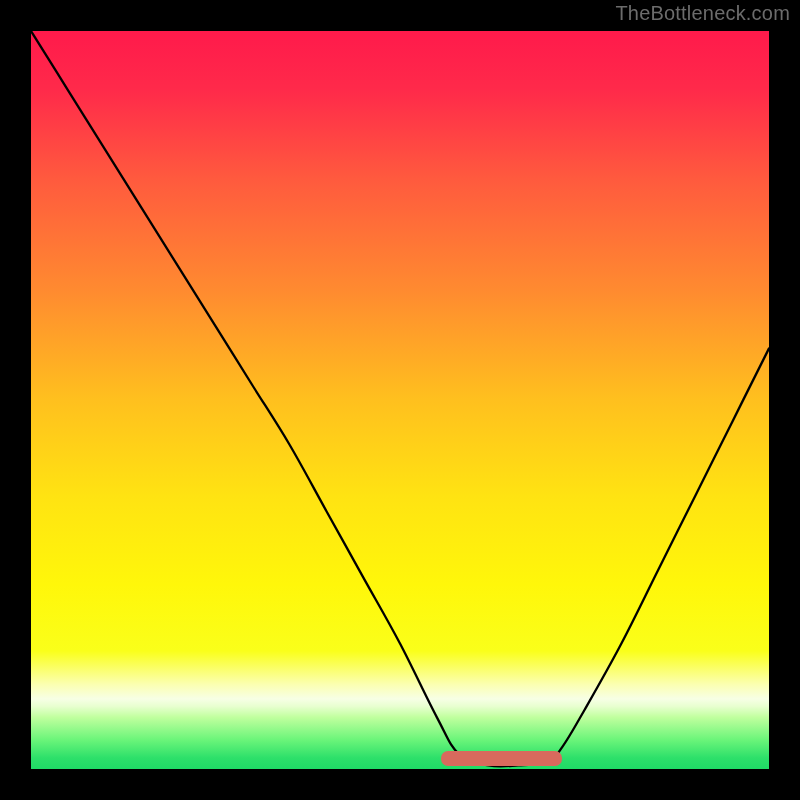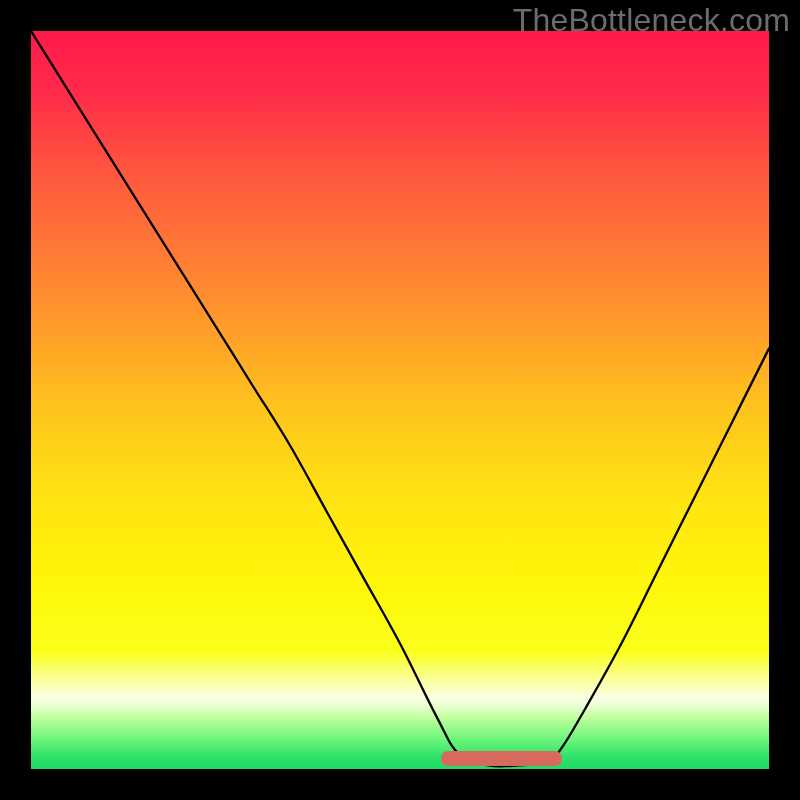--- a/index.html
+++ b/index.html
@@ -17,21 +17,21 @@
     width: 800px;
     height: 800px;
     background: #000000;
     box-sizing: border-box;
   }
   .watermark {
     position: absolute;
     right: 10px;
     top: 2px;
     font-family: Arial, sans-serif;
-    font-size: 32px;
+    font-size: 20px;
     color: #6c6c6c;
     letter-spacing: 0.2px;
     font-weight: 400;
     z-index: 10;
   }
   .plot-area {
     position: absolute;
     left: 31px;
     top: 31px;
     width: 738px;

